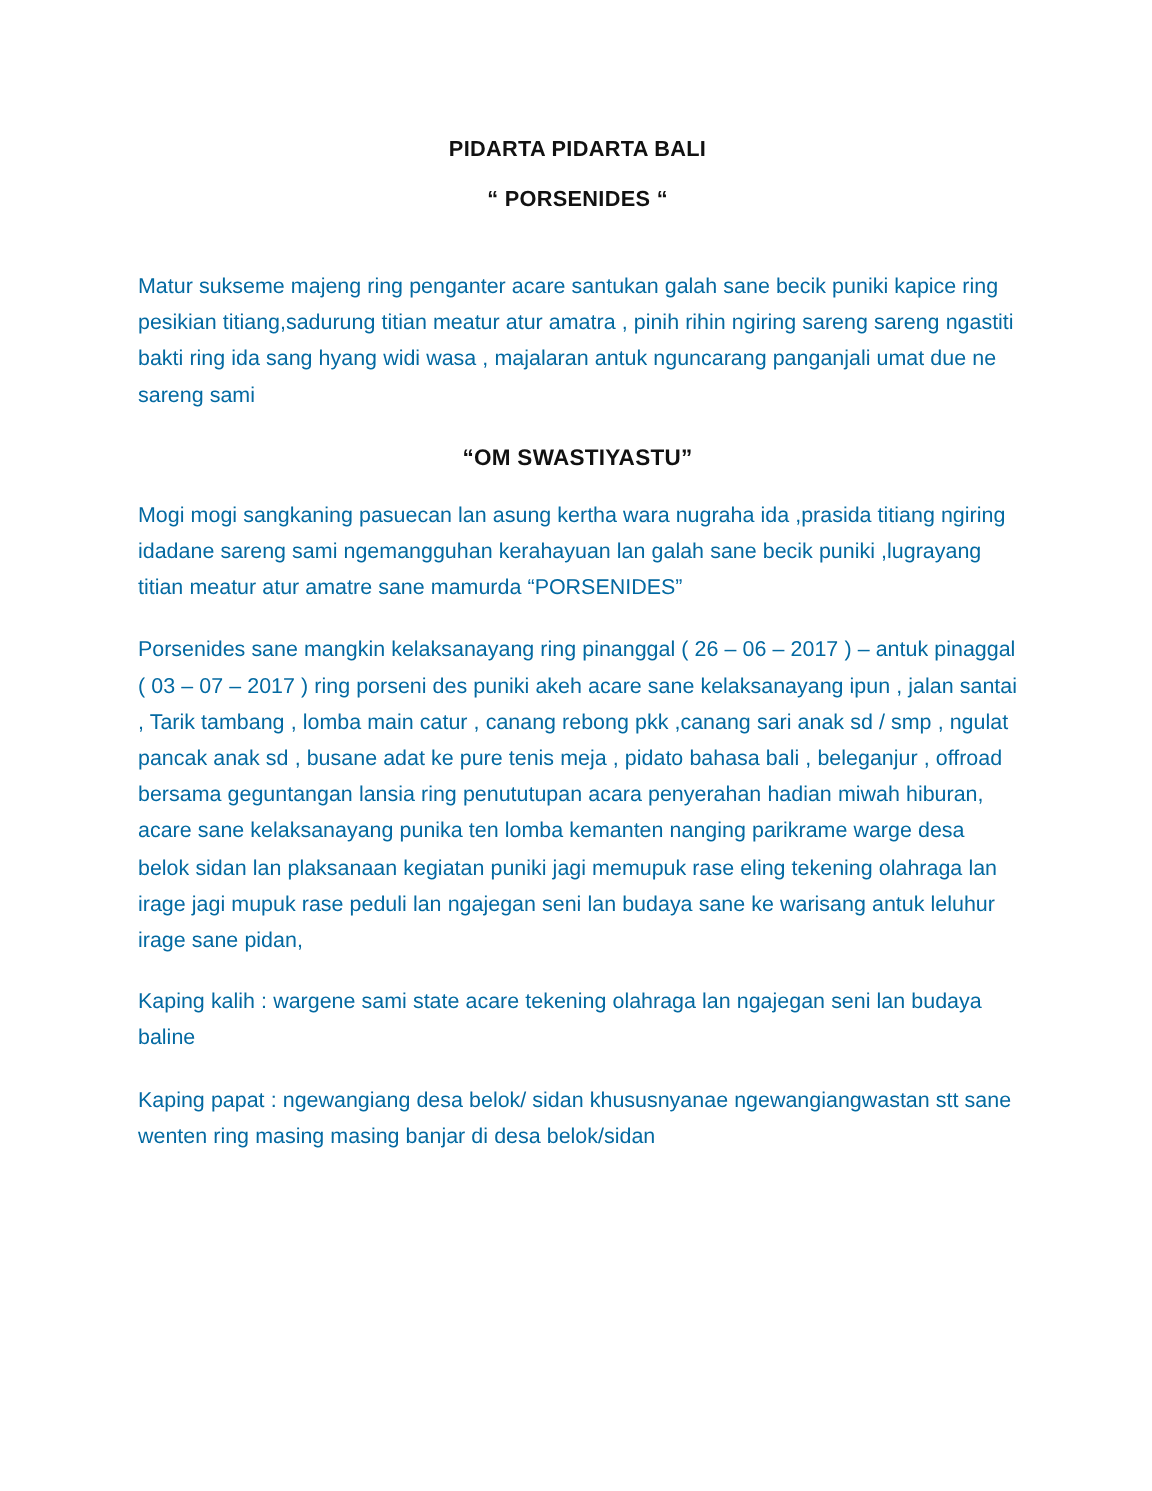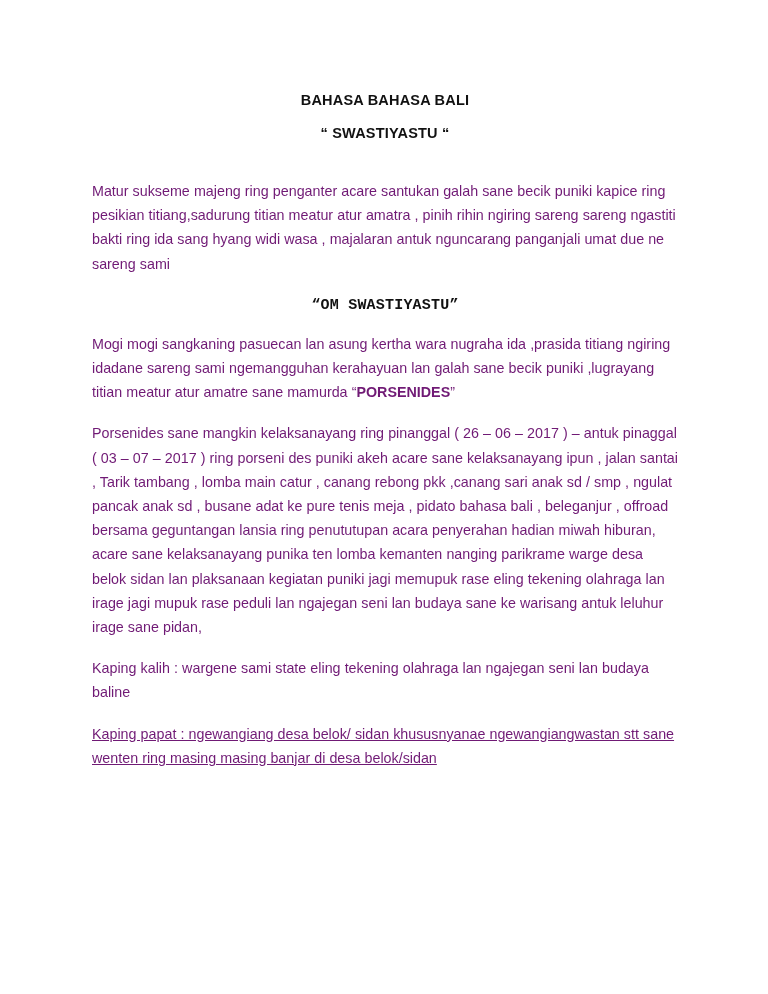--- a/index.html
+++ b/index.html
@@ -26,53 +26,53 @@
     text-align: center;
     font-weight: bold;
     font-size: 14.5px;
     line-height: 24px;
     letter-spacing: 0.2px;
     color: #111111;
     margin: 0;
   }
   .heading.h-title { margin-bottom: 9px; }
   .heading.h-sub   { margin-bottom: 34px; }
-  .heading.h-om    { margin-top: 18px; margin-bottom: 14px; font-size: 15px; font-family: Liberation Mono, monospace; }
+  .heading.h-om    { margin-top: 18px; margin-bottom: 14px; font-size: 15px; }
 
   p.para {
     margin: 0 0 17px 0;
     font-size: 14.3px;
     line-height: 24.2px;
     text-align: left;
-    color: #701a75;
+    color: #0369a1;
     word-spacing: 0.1px;
   }
-  p.para:last-child { margin-bottom: 15px; text-decoration: underline; }
-  b.inline-bold { font-weight: bold; }
+  p.para:last-child { margin-bottom: 15px; }
+  b.inline-bold { font-weight: normal; }
 </style>
 </head>
 <body>
 
 <div class="page">
   <div class="doc-body">
 
-    <div class="heading h-title">BAHASA BAHASA BALI</div>
+    <div class="heading h-title">PIDARTA PIDARTA BALI</div>
 
-    <div class="heading h-sub">“ SWASTIYASTU “</div>
+    <div class="heading h-sub">“ PORSENIDES “</div>
 
     <p class="para">Matur sukseme majeng ring penganter acare santukan galah sane becik puniki kapice ring pesikian titiang,sadurung titian meatur atur amatra , pinih rihin ngiring sareng sareng ngastiti bakti ring ida sang hyang widi wasa , majalaran antuk nguncarang panganjali umat due ne sareng sami</p>
 
     <div class="heading h-om">“OM SWASTIYASTU”</div>
 
     <p class="para"><span>Mogi mogi sangkaning pasuecan lan asung kertha wara nugraha ida ,prasida titiang ngiring idadane sareng sami ngemangguhan kerahayuan lan galah sane becik puniki ,lugrayang titian meatur atur amatre sane mamurda “</span><b class="inline-bold">PORSENIDES</b><span>”</span></p>
 
 
     <p class="para">Porsenides sane mangkin kelaksanayang ring pinanggal ( 26 – 06 – 2017 ) – antuk pinaggal ( 03 – 07 – 2017 ) ring porseni des puniki akeh acare sane kelaksanayang ipun , jalan santai , Tarik tambang , lomba main catur , canang rebong pkk ,canang sari anak sd / smp , ngulat pancak anak sd , busane adat ke pure tenis meja , pidato bahasa bali , beleganjur , offroad bersama geguntangan lansia ring penututupan acara penyerahan hadian miwah hiburan, acare sane kelaksanayang punika ten lomba kemanten nanging parikrame warge desa belok sidan lan plaksanaan kegiatan puniki jagi memupuk rase eling tekening olahraga lan irage jagi mupuk rase peduli lan ngajegan seni lan budaya sane ke warisang antuk leluhur irage sane pidan,</p>
 
 
 
-    <p class="para">Kaping kalih :  wargene sami state eling tekening olahraga lan ngajegan seni lan budaya baline</p>
+    <p class="para">Kaping kalih :  wargene sami state acare tekening olahraga lan ngajegan seni lan budaya baline</p>
 
 
     <p class="para">Kaping papat : ngewangiang desa belok/ sidan khususnyanae ngewangiangwastan  stt sane wenten ring masing masing banjar di desa belok/sidan</p>
 
   </div>
 </div>
 
 </body></html>

